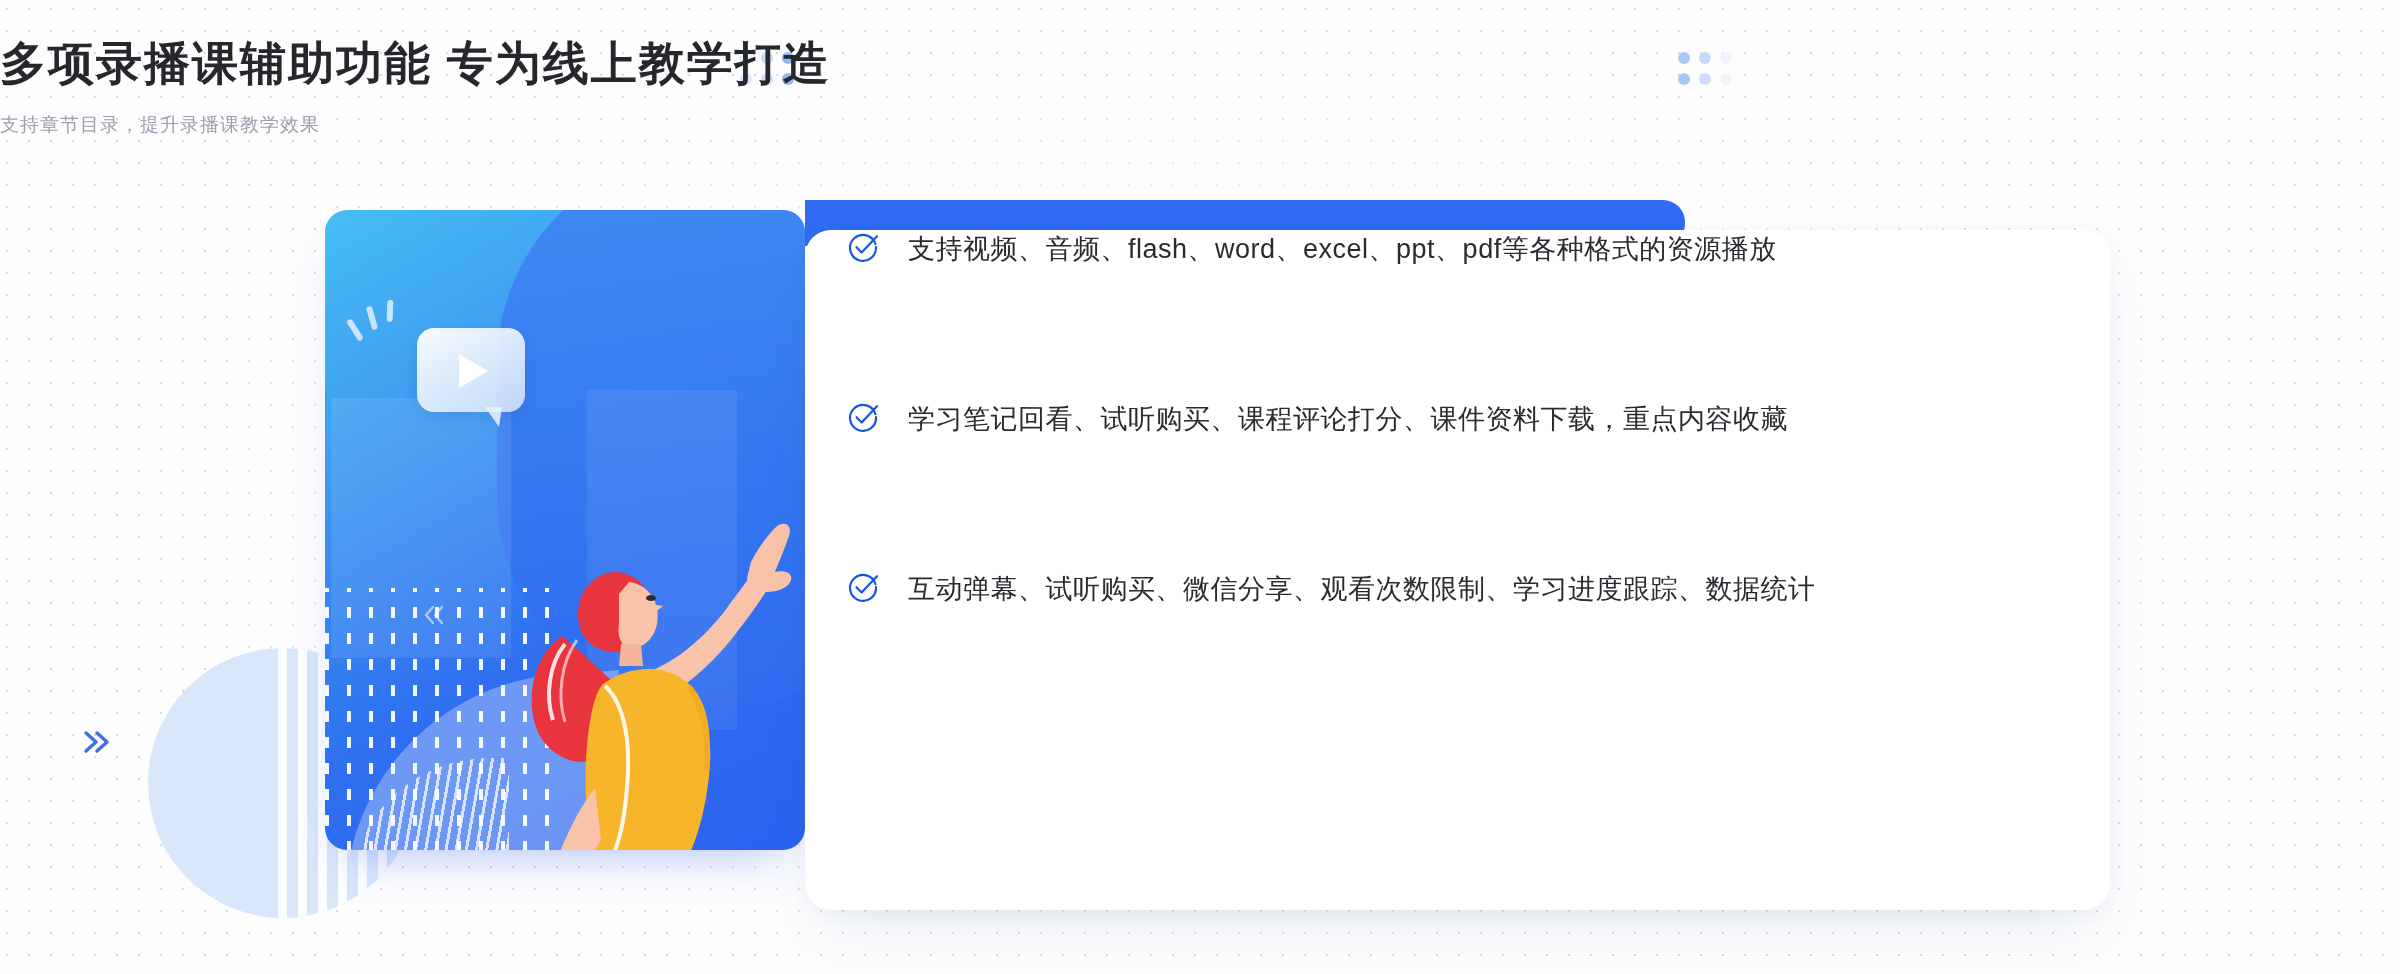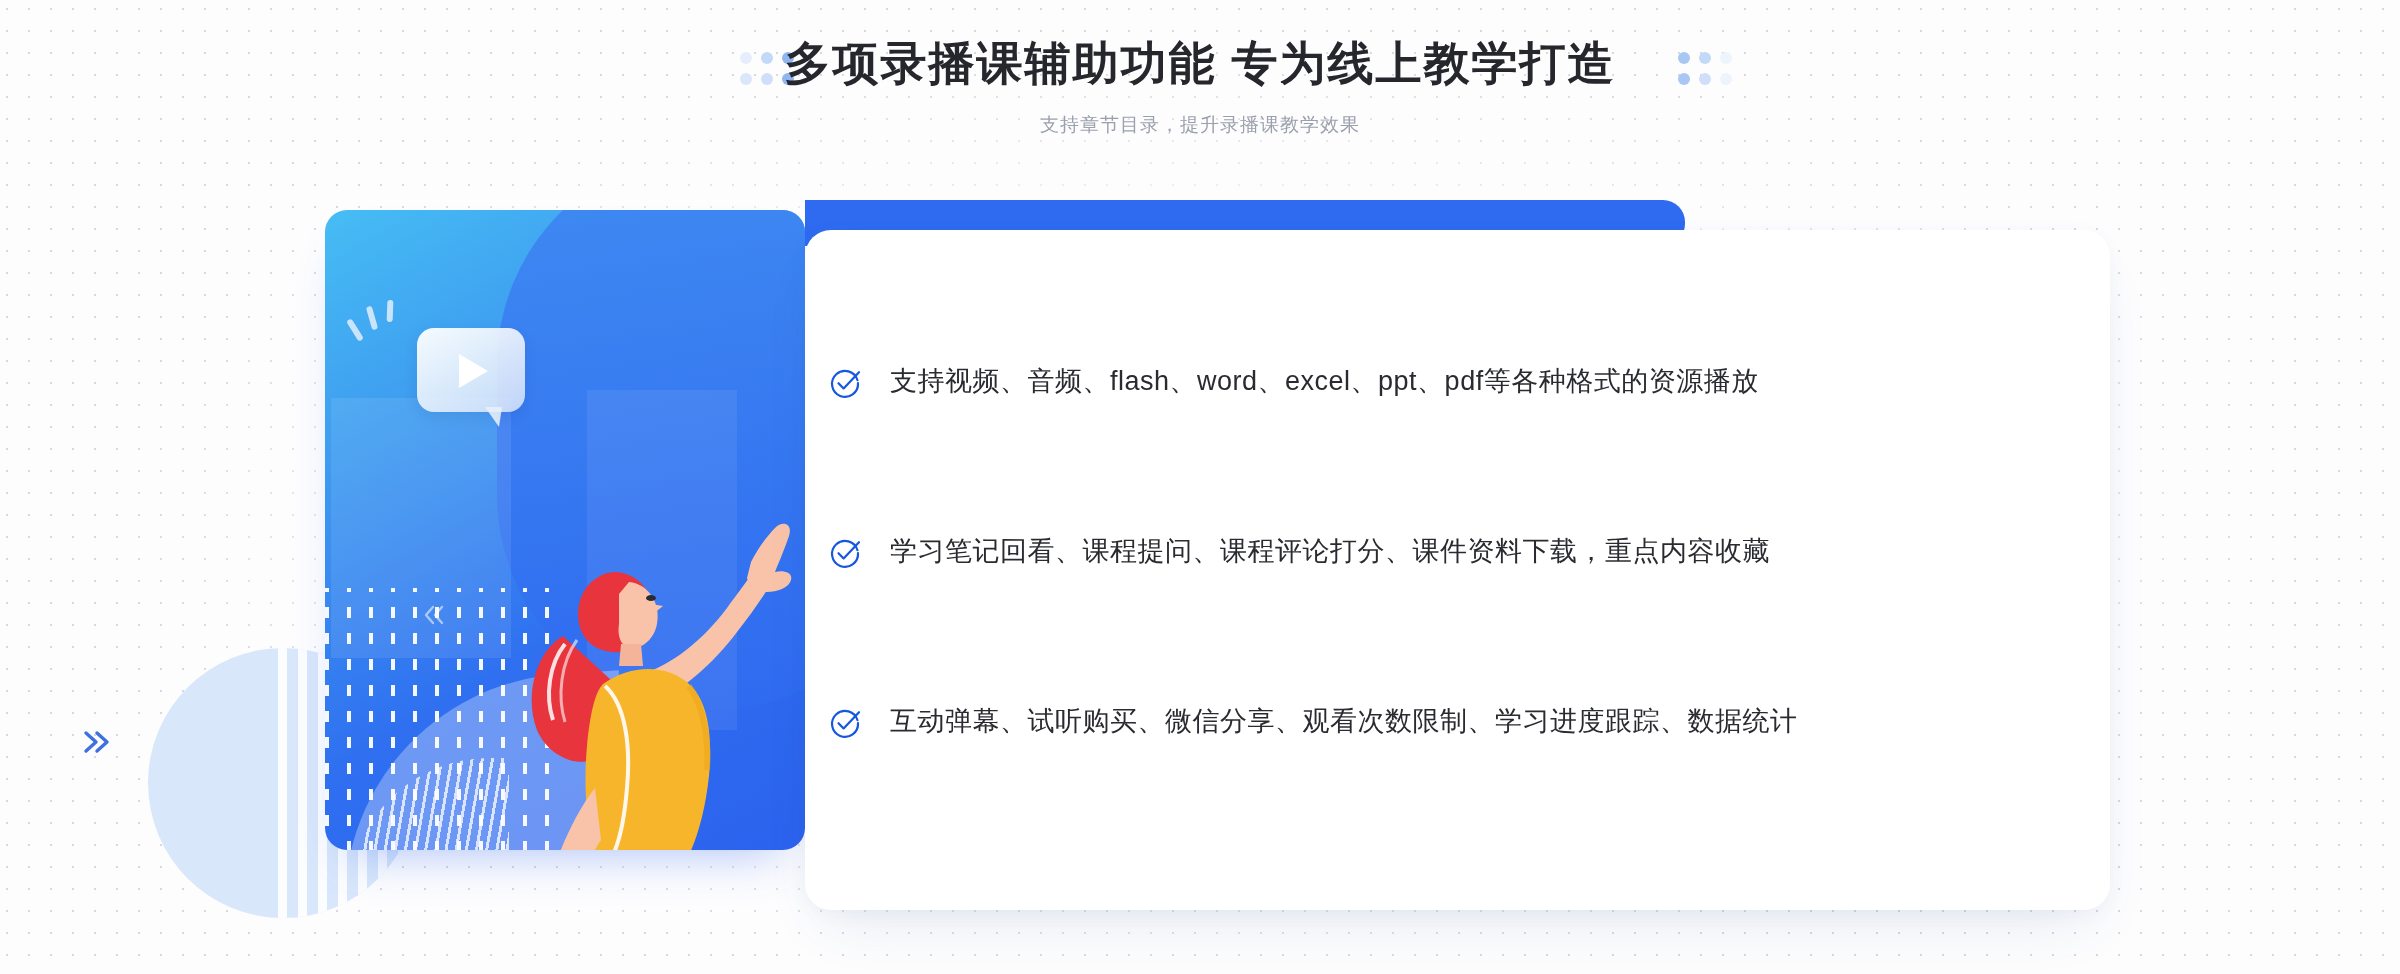--- a/index.html
+++ b/index.html
@@ -44,21 +44,21 @@
     pointer-events: none;
   }
 
   
   .header {
     position: absolute;
     top: 0;
     left: 0;
     width: 2400px;
     height: 160px;
-    text-align: center;
+    text-align: left;
   }
   .page-title {
     position: absolute;
     top: 32px;
     left: 0;
     width: 100%;
     font-size: 46px;
     font-weight: 700;
     color: #26272c;
     letter-spacing: 2px;
@@ -290,23 +290,23 @@
     border-radius: 0 22px 22px 0;
     z-index: 0;
   }
   .feature-card { z-index: 2; }
 
   .feature-list { position: relative; width: 100%; height: 100%; }
 
   .feature-row {
     position: relative;
     display: flex;
-    align-items: flex-end;
+    align-items: flex-start;
     height: 170px;
-    padding-left: 23px;
+    padding-left: 41px;
     box-sizing: border-box;
     border-radius: 26px;
   }
   .feature-row.highlight {
     background: #f7f9fe;
   }
   .feature-row.highlight .row-tab {
     display: block;
   }
   .row-tab {
@@ -475,21 +475,21 @@
 
 
       <div class="feature-row">
 
         <span class="check-icon">
           <svg viewBox="0 0 34 34" width="34" height="34" fill="none" stroke="currentColor" stroke-width="2.2" stroke-linecap="round" stroke-linejoin="round">
             <path d="M29.5 14.2 A 13 13 0 1 0 30 17"></path>
             <polyline points="10.5,17.2 15.6,22.4 31,6.2"></polyline>
           </svg>
         </span>
-        <span class="feature-text">学习笔记回看、课程提问、课程评论打分、课件资料下载，重点内容收藏</span>
+        <span class="feature-text">学习笔记回看、试听购买、课程评论打分、课件资料下载，重点内容收藏</span>
       </div>
 
       <div class="feature-row">
 
         <span class="check-icon">
           <svg viewBox="0 0 34 34" width="34" height="34" fill="none" stroke="currentColor" stroke-width="2.2" stroke-linecap="round" stroke-linejoin="round">
             <path d="M29.5 14.2 A 13 13 0 1 0 30 17"></path>
             <polyline points="10.5,17.2 15.6,22.4 31,6.2"></polyline>
           </svg>
         </span>

